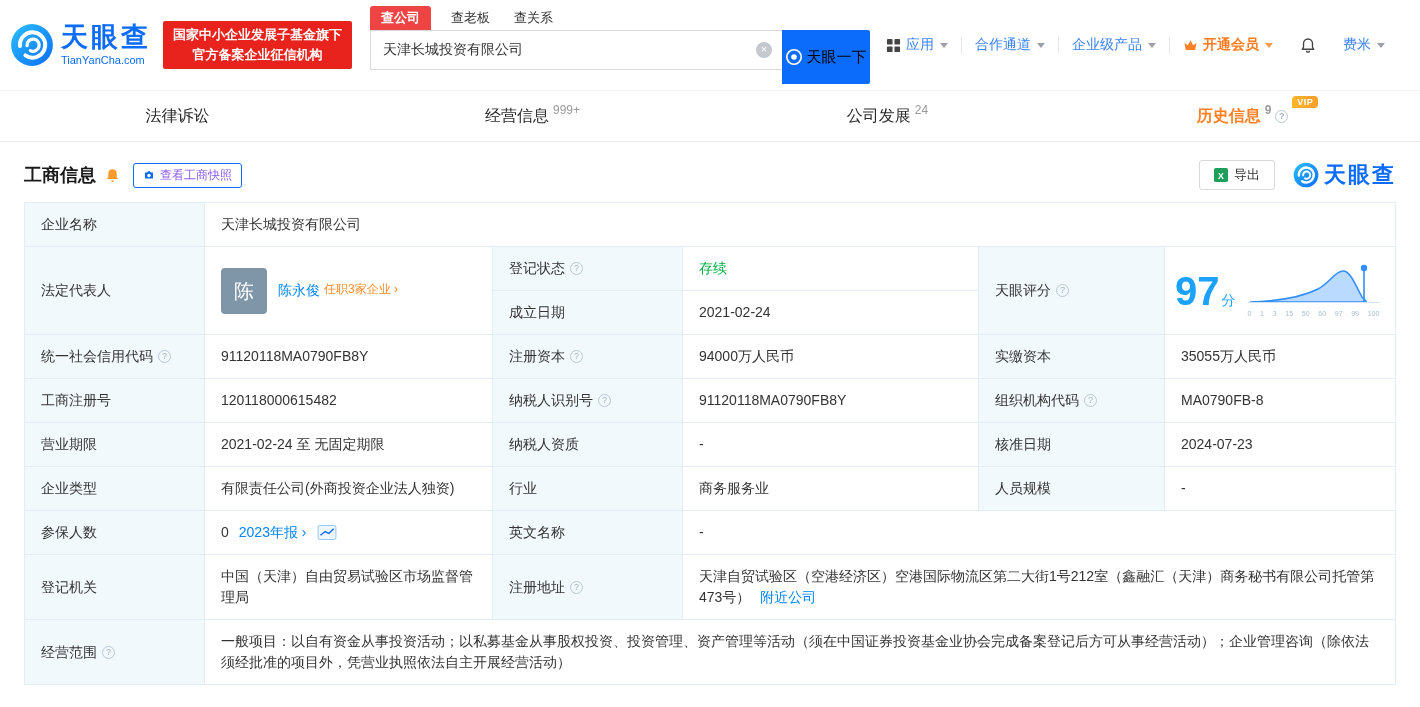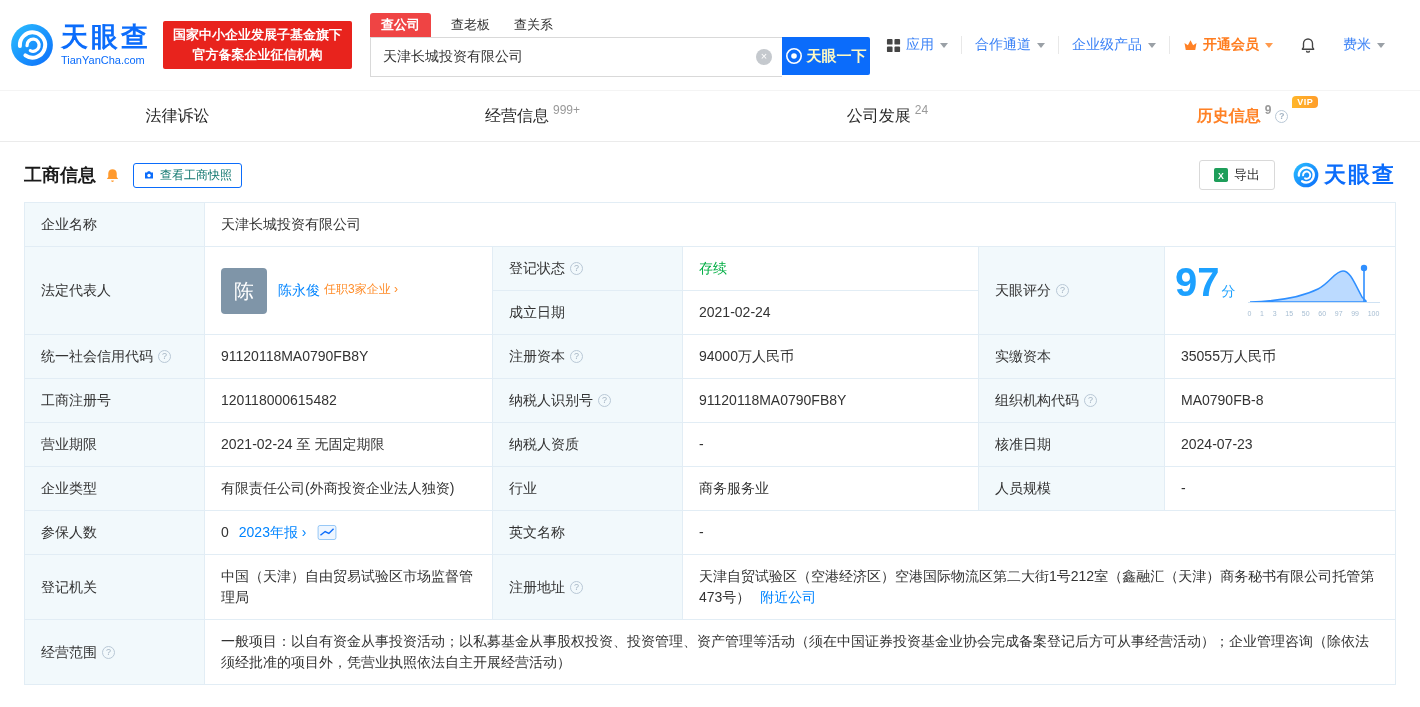--- a/index.html
+++ b/index.html
@@ -11,60 +11,60 @@
 .logo-cn{font-size:27px;font-weight:700;color:#0b6cfb;letter-spacing:3px;line-height:1.05}
 .logo-en{font-size:11px;color:#0b6cfb}
 .red-badge{margin-left:12px;background:#e8231d;color:#fff;font-size:13px;font-weight:700;text-align:center;line-height:1.55;padding:4px 10px;border-radius:2px;white-space:nowrap}
 .search-wrap{margin-left:18px;display:flex;flex-direction:column;justify-content:flex-end}
 .search-tabs{display:flex;align-items:flex-end;gap:16px;font-size:13px}
 .search-tab{padding:3px 4px;color:#333;cursor:pointer}
 .search-tab.active{background:#ef4444;color:#fff;padding:3px 11px;border-radius:3px 3px 0 0;font-weight:700}
 .search-row{display:flex;position:relative}
 .search-input{width:412px;height:40px;border:1px solid #d9d9d9;border-right:none;padding:0 34px 0 12px;font-size:14px;color:#333;outline:none}
 .clear-btn{position:absolute;right:98px;top:12px;width:16px;height:16px;background:#c5c9ce;color:#fff;border-radius:50%;font-size:11px;line-height:15px;text-align:center;cursor:pointer}
-.search-btn{width:88px;height:38px;background:#0b6cfb;color:#fef9c3;border:none;font-size:15px;font-weight:700;cursor:pointer;display:flex;align-items:center;justify-content:center;gap:5px;border-radius:0 2px 2px 0}
+.search-btn{width:88px;height:54px;background:#0b6cfb;color:#000000;border:none;font-size:15px;font-weight:400;cursor:pointer;display:flex;align-items:center;justify-content:center;gap:5px;border-radius:0 2px 2px 0}
 .top-nav{margin-left:auto;display:flex;align-items:center;font-size:14px}
 .nav-item{display:flex;align-items:center;gap:5px;padding:0 13px;cursor:pointer;color:#3b82f6;white-space:nowrap}
 .nav-item.divided{border-left:1px solid #e8e8e8}
 .nav-item.vip{color:#ff7d20;font-weight:600}
 .caret{width:0;height:0;border-left:4px solid transparent;border-right:4px solid transparent;border-top:5px solid #9aa0a6;margin-left:1px}
 .nav-item.vip .caret{border-top-color:#ff9a4d}
 
 .page-tabs{display:flex;border-bottom:1px solid #ebebeb;border-top:1px solid #f4f4f4;height:52px}
 .page-tab{flex:1;display:flex;align-items:center;justify-content:center;gap:4px;font-size:16px;cursor:pointer;position:relative;color:#2a2a2a}
 .page-tab .cnt{font-size:12px;color:#999;align-self:flex-start;margin-top:12px}
 .page-tab.active{color:#0b6cfb;font-weight:700;background:linear-gradient(180deg,#fcfeff,#eef7ff)}
 .page-tab.active::after{content:"";position:absolute;left:0;right:0;bottom:-1px;height:3px;background:#0b6cfb}
 .page-tab.active .cnt{color:#0b6cfb}
 .page-tab.history{color:#ff8125;font-weight:600}
 .tabinner{position:relative;display:flex;align-items:center;gap:4px;height:100%}
 .vip-tag{position:absolute;top:5px;right:-30px;background:linear-gradient(90deg,#ffb62a,#ff9d2a);color:#fff;font-size:9px;font-weight:700;padding:1px 5px;border-radius:4px 4px 4px 0;letter-spacing:.5px}
 
 .sec-head{display:flex;align-items:center;margin:18px 24px 12px}
 .sec-title{font-size:18px;font-weight:700;color:#1a1a1a}
 .sec-bell{margin-left:8px;cursor:pointer;display:flex}
-.snap-btn{margin-left:12px;display:flex;align-items:center;gap:5px;border:1px solid #0b6cfb;color:#0f766e;font-size:12px;padding:3px 9px;border-radius:3px;background:#fff;cursor:pointer}
+.snap-btn{margin-left:12px;display:flex;align-items:center;gap:5px;border:1px solid #0b6cfb;color:#8b5cf6;font-size:12px;padding:3px 9px;border-radius:3px;background:#fff;cursor:pointer}
 .sec-right{margin-left:auto;display:flex;align-items:center;gap:18px}
 .export-btn{display:flex;align-items:center;gap:6px;border:1px solid #d9d9d9;border-radius:3px;background:#fff;padding:5px 14px;font-size:13px;color:#333;cursor:pointer}
 .sec-logo{display:flex;align-items:center;gap:5px}
 .sec-logo-text{font-size:22px;font-weight:700;color:#0b6cfb;letter-spacing:2px}
 
 .info-table{width:1372px;margin:0 24px 16px;border-collapse:collapse;table-layout:fixed}
 .info-table td{border:1px solid #e2edf5;padding:11px 16px;vertical-align:middle;line-height:1.5;word-break:break-all}
 td.lbl{background:#f2f9fc}
 .lblwrap{display:flex;align-items:center;gap:5px}
 .help{display:inline-block;width:13px;height:13px;border:1px solid #b9c8d6;border-radius:50%;color:#a4b4c3;font-size:9px;line-height:11px;text-align:center;cursor:pointer;flex:none}
 .lnk{color:#0084ff}
 .lnk-orange{color:#ff8c29;font-size:12px}
 .green{color:#00ae43}
 .rep{display:flex;align-items:center;gap:11px}
 .avatar{width:46px;height:46px;border-radius:4px;background:#7f95a8;color:#fff;font-size:20px;display:flex;align-items:center;justify-content:center;flex:none}
 .rep-info{display:flex;flex-direction:row;gap:4px}
 .score-td{padding:4px 10px !important}
-.score-cell{display:flex;gap:12px}
+.score-cell{display:flex;align-items:center;gap:12px}
 .score-num{color:#1da1ff;font-size:40px;font-weight:700;line-height:1}
 .score-unit{font-size:14px;font-weight:400;margin-left:2px}
 .score-chart{display:flex;flex-direction:column}
 .ticks{display:flex;justify-content:space-between;width:132px;font-size:7px;color:#a6bdd2;margin-top:1px}
 .insured{display:flex;align-items:center;gap:10px}
 .report-lnk{color:#0084ff}
 .trend-icon{display:flex;cursor:pointer}
 .addr-lnk{color:#0084ff;margin-left:10px;white-space:nowrap}
 .scope{line-height:1.9}
 </style>

